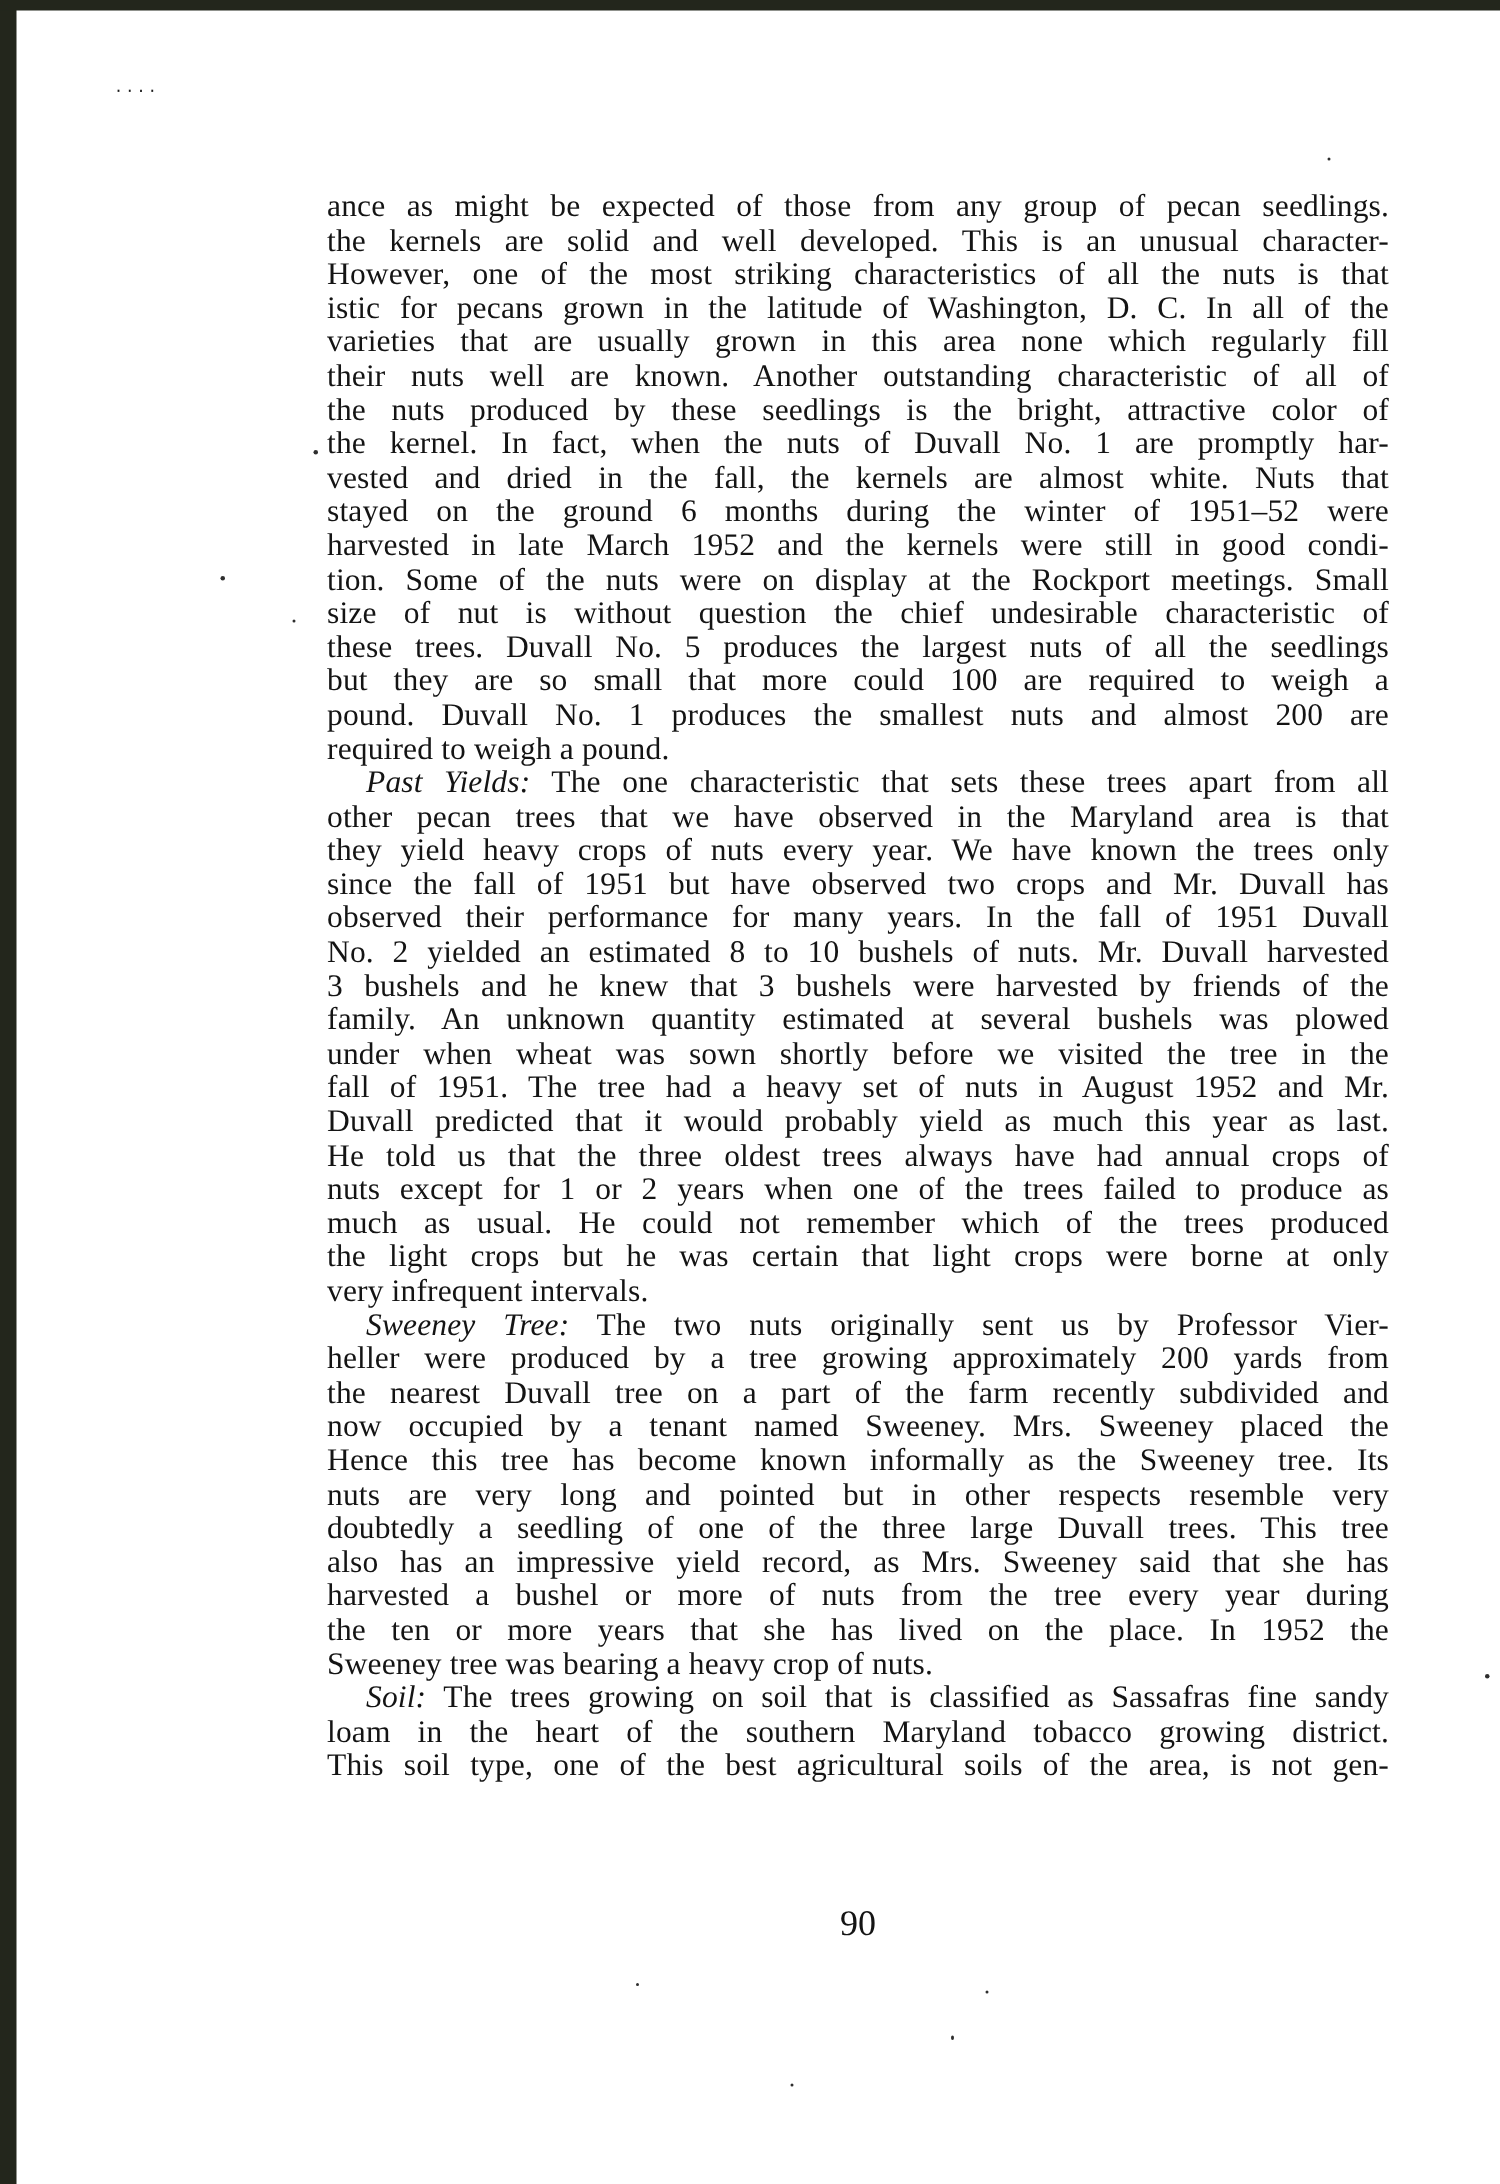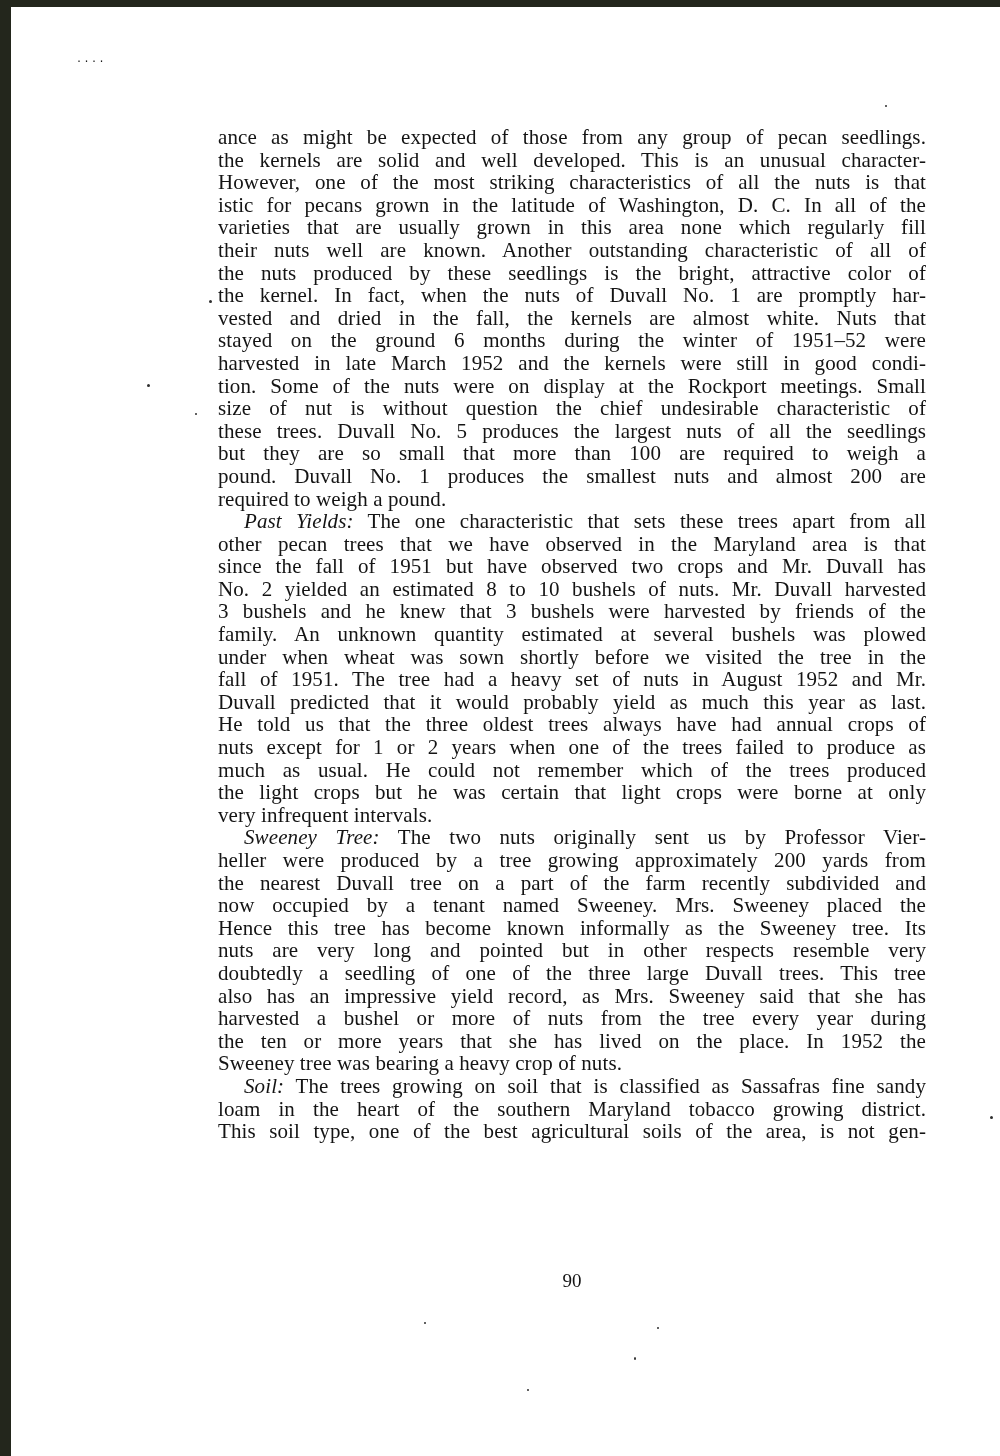--- a/index.html
+++ b/index.html
@@ -57,21 +57,21 @@
   .line.last { text-align-last: left; }
   .line.indent { text-indent: 26px; }
   .line i { }
 
   #page-number {
     position: absolute;
     left: 218px;
     top: 1270px;
     width: 708px;
     text-align: center;
-    font-size: 19px;
+    font-size: 24px;
   }
 </style>
 </head>
 <body>
 
 <div id="page" style="background: rgb(255, 255, 255); color: rgb(20, 20, 20);">
   <div id="scan-edge-left" class="scan-edge" style="background: rgb(35, 38, 28);"></div>
   <div id="scan-edge-top" class="scan-edge" style="background: rgb(35, 38, 28);"></div>
 
   <div id="margin-mark">····</div>
@@ -84,26 +84,28 @@
       <div class="line">varieties that are usually grown in this area none which regularly fill</div>
       <div class="line">their nuts well are known. Another outstanding characteristic of all of</div>
       <div class="line">the nuts produced by these seedlings is the bright, attractive color of</div>
       <div class="line">the kernel. In fact, when the nuts of Duvall No. 1 are promptly har-</div>
       <div class="line">vested and dried in the fall, the kernels are almost white. Nuts that</div>
       <div class="line">stayed on the ground 6 months during the winter of 1951–52 were</div>
       <div class="line">harvested in late March 1952 and the kernels were still in good condi-</div>
       <div class="line">tion. Some of the nuts were on display at the Rockport meetings. Small</div>
       <div class="line">size of nut is without question the chief undesirable characteristic of</div>
       <div class="line">these trees. Duvall No. 5 produces the largest nuts of all the seedlings</div>
-      <div class="line">but they are so small that more than 100 are required to weigh a</div>
+      <div class="line">but they are so small that more could 100 are required to weigh a</div>
       <div class="line">pound. Duvall No. 1 produces the smallest nuts and almost 200 are</div>
       <div class="line last">required to weigh a pound.</div>
       <div class="line indent"><i>Past Yields:</i> The one characteristic that sets these trees apart from all</div>
       <div class="line">other pecan trees that we have observed in the Maryland area is that</div>
+      <div class="line">they yield heavy crops of nuts every year. We have known the trees only</div>
       <div class="line">since the fall of 1951 but have observed two crops and Mr. Duvall has</div>
+      <div class="line">observed their performance for many years. In the fall of 1951 Duvall</div>
       <div class="line">No. 2 yielded an estimated 8 to 10 bushels of nuts. Mr. Duvall harvested</div>
       <div class="line">3 bushels and he knew that 3 bushels were harvested by friends of the</div>
       <div class="line">family. An unknown quantity estimated at several bushels was plowed</div>
       <div class="line">under when wheat was sown shortly before we visited the tree in the</div>
       <div class="line">fall of 1951. The tree had a heavy set of nuts in August 1952 and Mr.</div>
       <div class="line">Duvall predicted that it would probably yield as much this year as last.</div>
       <div class="line">He told us that the three oldest trees always have had annual crops of</div>
       <div class="line">nuts except for 1 or 2 years when one of the trees failed to produce as</div>
       <div class="line">much as usual. He could not remember which of the trees produced</div>
       <div class="line">the light crops but he was certain that light crops were borne at only</div>

